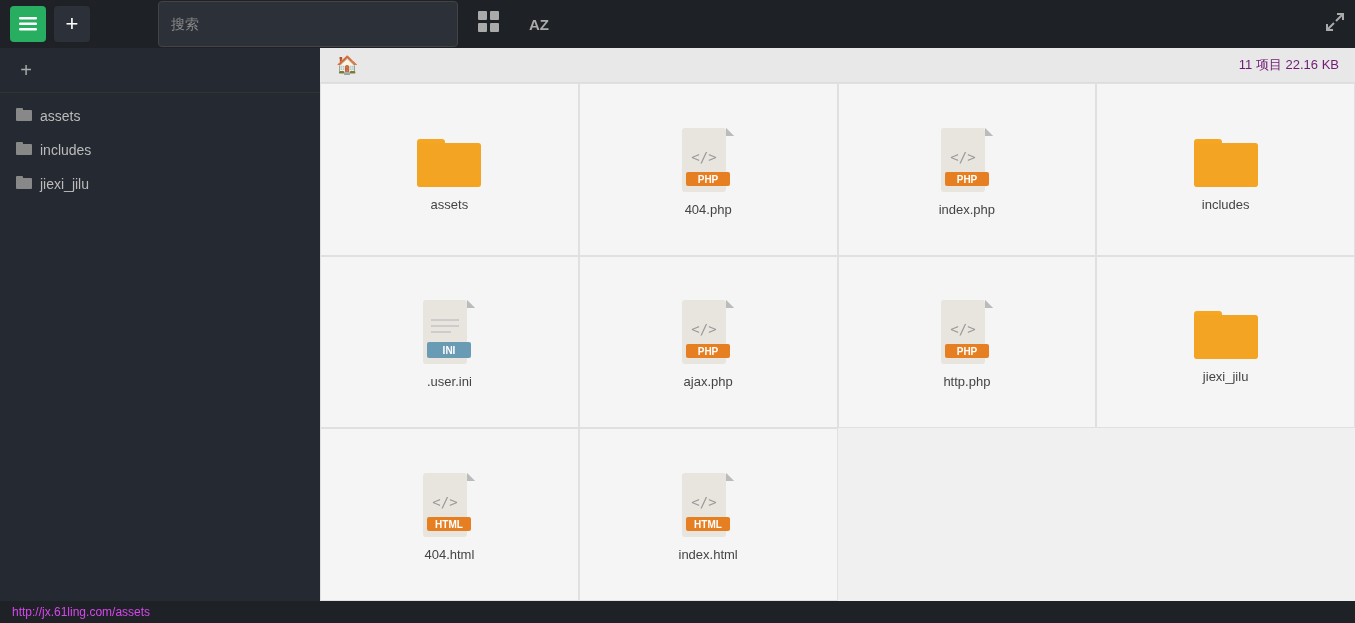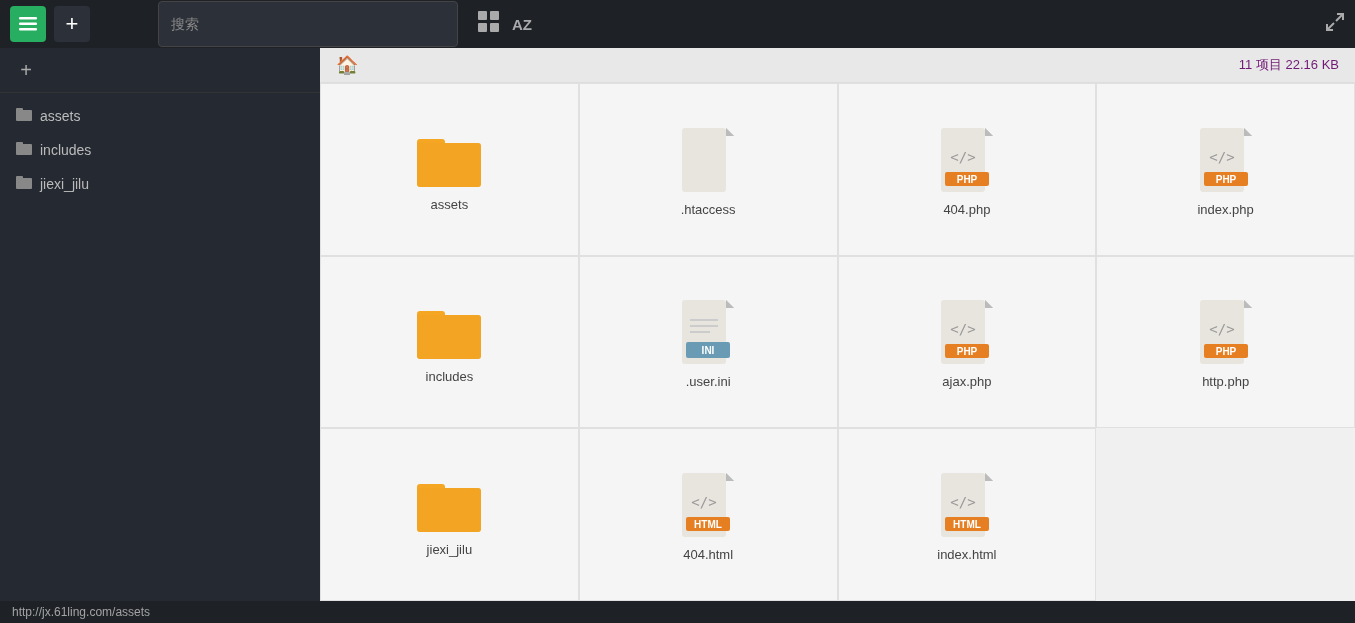--- a/index.html
+++ b/index.html
@@ -35,21 +35,21 @@
       padding: 14px 12px;
       border-radius: 4px;
       border: 1px solid #444;
       background: #2c3038;
       color: #ccc;
       font-size: 14px;
       outline: none;
     }
     .search-box input::placeholder { color: #888; }
     .topbar-icons {
-      display: flex; align-items: center; gap: 12px; margin-left: 12px;
+      display: flex; align-items: center; gap: 29px; margin-left: 12px;
     }
     .topbar-icon {
       color: #aaa; font-size: 20px; cursor: pointer;
     }
     .topbar-expand {
       margin-left: auto; color: #aaa; font-size: 20px; cursor: pointer;
     }
 
     
     .main {
@@ -154,21 +154,21 @@
       width: 52px; height: 64px;
       position: relative;
     }
     .file-icon svg { width: 100%; height: 100%; }
 
     
     .statusbar {
       background: #1e2227;
       padding: 4px 12px;
       font-size: 12px;
-      color: #a3a3a3;
+      color: #d946ef;
       flex-shrink: 0;
     }
 
     
     ::-webkit-scrollbar { width: 6px; }
     ::-webkit-scrollbar-track { background: #2c3038; }
     ::-webkit-scrollbar-thumb { background: #444; border-radius: 3px; }
   </style>
 </head>
 <body>
@@ -256,28 +256,20 @@
       <rect x="0" y="6" width="28" height="12" rx="3" fill="#F5A623"></rect>
       <rect x="0" y="10" width="64" height="44" rx="3" fill="#F0A020" opacity="0.3"></rect>
     </svg></div>
           <span class="file-item-name">assets</span>
         </div>
         <div class="file-item">
           <div class="file-icon"><svg width="52" height="64" viewBox="0 0 52 64">
       <rect x="0" y="0" width="44" height="64" rx="3" fill="#e8e5df"></rect>
       <polygon points="44,0 52,8 44,8" fill="#ccc"></polygon>
       <polygon points="44,0 44,8 52,8" fill="#bbb"></polygon>
-    </svg></div>
-          <span class="file-item-name">.htaccess</span>
-        </div>
-        <div class="file-item">
-          <div class="file-icon"><svg width="52" height="64" viewBox="0 0 52 64">
-      <rect x="0" y="0" width="44" height="64" rx="3" fill="#e8e5df"></rect>
-      <polygon points="44,0 52,8 44,8" fill="#ccc"></polygon>
-      <polygon points="44,0 44,8 52,8" fill="#bbb"></polygon>
       <text x="22" y="34" font-size="14" fill="#999" text-anchor="middle" font-family="monospace">&lt;/&gt;</text>
       <rect x="4" y="44" width="44" height="14" rx="2" fill="#e67e22"></rect>
       <text x="26" y="55" font-size="10" fill="white" text-anchor="middle" font-family="Arial" font-weight="bold">PHP</text>
     </svg></div>
           <span class="file-item-name">404.php</span>
         </div>
         <div class="file-item">
           <div class="file-icon"><svg width="52" height="64" viewBox="0 0 52 64">
       <rect x="0" y="0" width="44" height="64" rx="3" fill="#e8e5df"></rect>
       <polygon points="44,0 52,8 44,8" fill="#ccc"></polygon>

